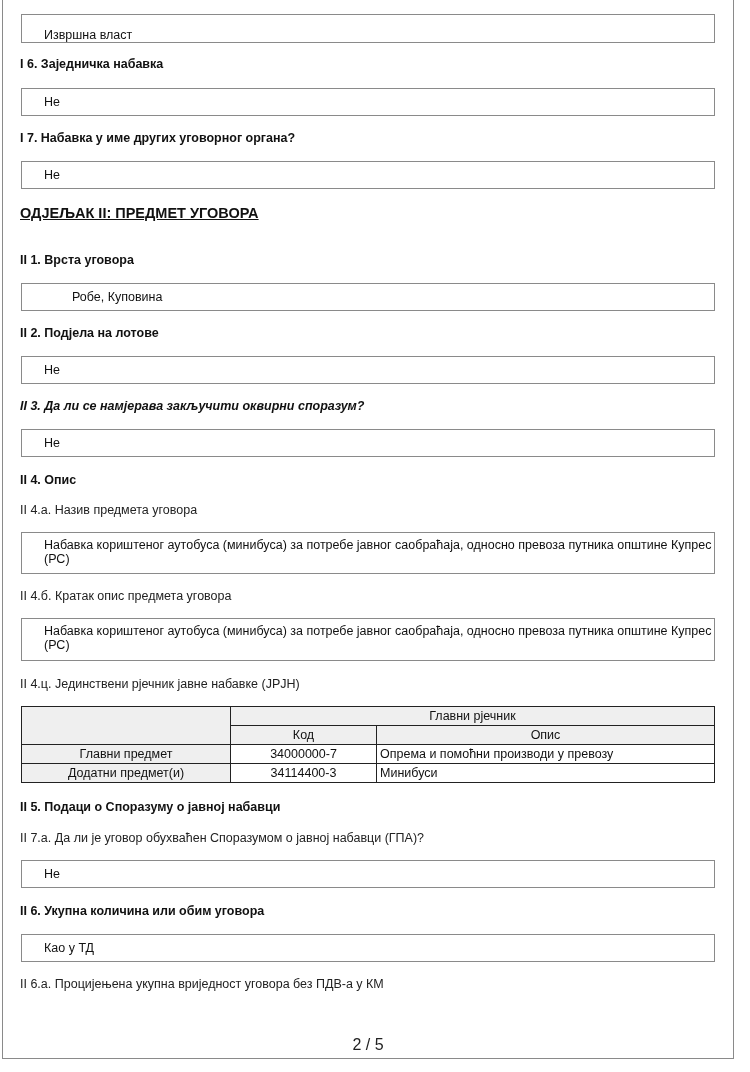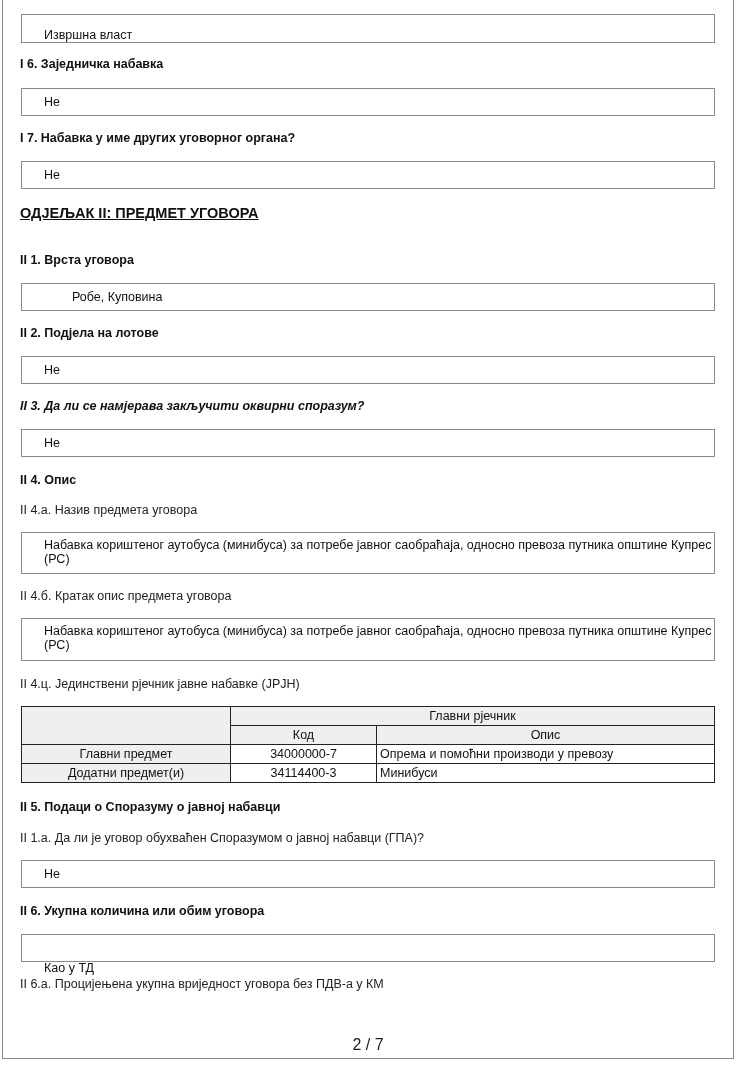--- a/index.html
+++ b/index.html
@@ -88,25 +88,25 @@
   </tr>
   <tr>
     <td class="gray c">Додатни предмет(и)</td>
     <td class="c">34114400-3</td>
     <td>Минибуси</td>
   </tr>
 </tbody>
   </table>
 
 <div class="q" style="top:800px;">II 5. Подаци о Споразуму о јавној набавци</div>
-<div class="sq" style="top:831px;">II 1.а. Да ли је уговор обухваћен Споразумом о јавној набавци (ГПА)?</div>
+<div class="sq" style="top:831px;">II 7.а. Да ли је уговор обухваћен Споразумом о јавној набавци (ГПА)?</div>
 <div class="box" style="top:860px;height:28px;">
   <span style="padding-top:6px;">Не</span>
 </div>
 
 <div class="q" style="top:904px;">II 6. Укупна количина или обим уговора</div>
 <div class="box" style="top:934px;height:28px;">
-  <span style="padding-top:6px;margin-top:20px;">Као у ТД</span>
+  <span style="padding-top:6px;">Као у ТД</span>
 </div>
 
 <div class="sq" style="top:977px;">II 6.а. Процијењена укупна вриједност уговора без ПДВ-а у КМ</div>
 
-<div class="pagenum">2 / 7</div>
+<div class="pagenum">2 / 5</div>
 
 </body></html>

